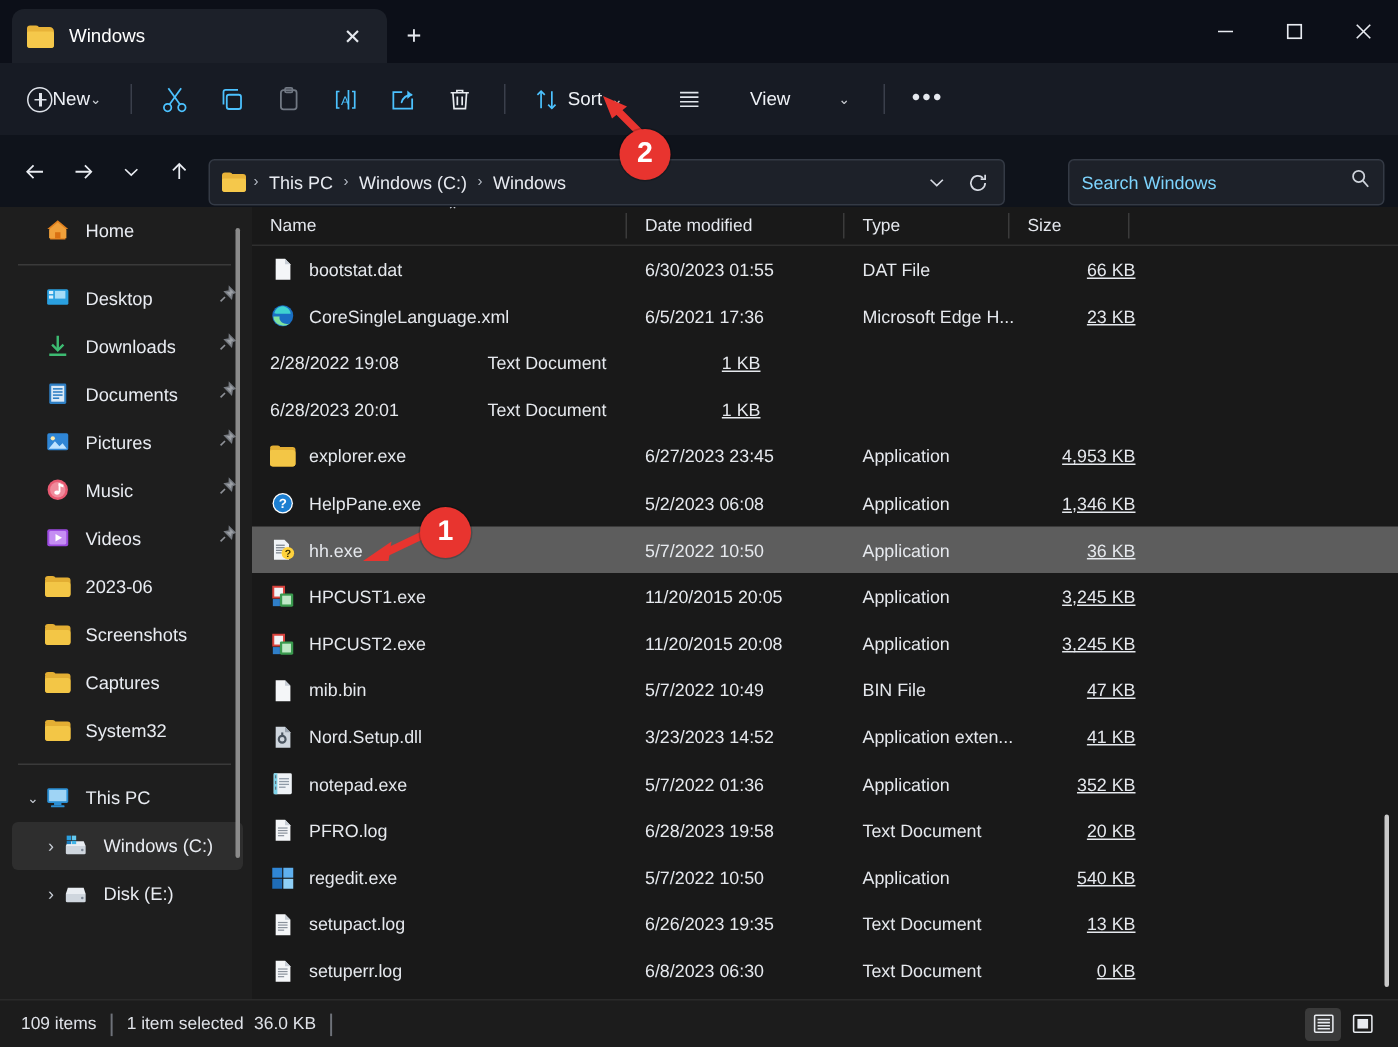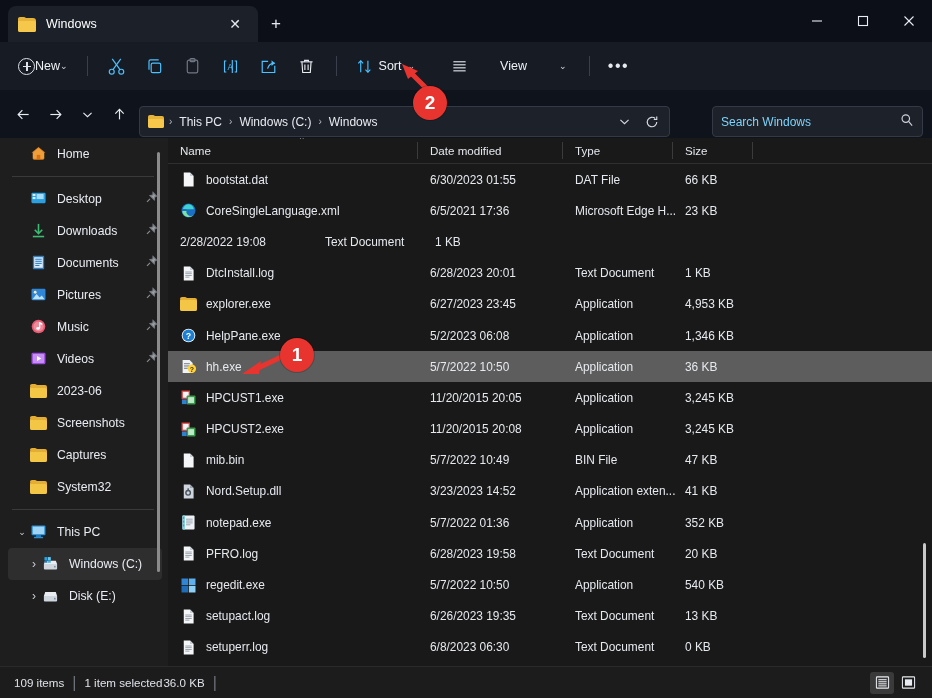--- a/index.html
+++ b/index.html
@@ -186,21 +186,21 @@
   }
   .rows { position: relative; }
   .row {
     display: flex; align-items: center; height: 31.2px; font-size: 11.9px; color: #e6e9ee;
     padding-left: 12px;
   }
   .row.sel { background: #5d5d5d; }
   .cell-name { width: 250px; display: flex; align-items: center; gap: 9px; overflow: hidden; white-space: nowrap; }
   .cell-date { width: 145px; }
   .cell-type { width: 110px; }
-  .cell-size { width: 80px; text-align: left; padding-right: 8px; }
+  .cell-size { width: 80px; text-align: right; padding-right: 8px; text-decoration: underline; }
   .ficon { width: 17px; height: 17px; position: relative; flex: none; }
 
   .list-scroll {
     position: absolute; right: 6px; top: 405px; width: 3px; height: 115px;
     background: #c9c9c9; border-radius: 2px;
   }
 
   
   .statusbar {
     position: absolute; left: 0; top: 666px; width: 932px; height: 32px;
@@ -625,33 +625,20 @@
             <div class="cell-date">6/5/2021 17:36</div>
             <div class="cell-type">Microsoft Edge H...</div>
             <div class="cell-size">23 KB</div>
           </div>
           <div class="row">
             <div class="cell-date">2/28/2022 19:08</div>
             <div class="cell-type">Text Document</div>
             <div class="cell-size">1 KB</div>
           </div>
           <div class="row">
-            <div class="cell-name">
-              <span class="ficon"><svg width="17" height="17" viewBox="0 0 18 18">
-                  <path d="M4 1.6h6.6L14.4 5.4v11H4z" fill="#f4f6f8"></path>
-                  <path d="M10.6 1.6l3.8 3.8h-3.8z" fill="#c8ced6"></path>
-                  <g fill="#8a929c">
-                    <rect x="5.6" y="7" width="6.8" height="0.85"></rect>
-                    <rect x="5.6" y="8.8" width="6.8" height="0.85"></rect>
-                    <rect x="5.6" y="10.6" width="6.8" height="0.85"></rect>
-                    <rect x="5.6" y="12.4" width="4.4" height="0.85"></rect>
-                  </g>
-                </svg></span>
-              <span>DtcInstall.log</span>
-            </div>
             <div class="cell-date">6/28/2023 20:01</div>
             <div class="cell-type">Text Document</div>
             <div class="cell-size">1 KB</div>
           </div>
           <div class="row">
             <div class="cell-name">
               <span class="ficon">
                 <span class="f-ico" style="top:1px;">
                   <span class="b"></span>
                   <span class="t"></span>
@@ -845,21 +832,21 @@
           </div>
         </div>
       <div class="list-scroll"></div>
     </div>
   </div>
 
   <div class="statusbar">
     <span class="status-text">109 items</span>
     <span class="status-sep">|</span>
     <span class="status-text">1 item selected</span>
-    <span class="status-text" style="margin-left:1px;">36.0 KB</span>
+    <span class="status-text" style="margin-left:7px;">36.0 KB</span>
     <span class="status-sep">|</span>
     <span class="status-right">
       <span class="vbtn active">
         <svg width="15" height="15" viewBox="0 0 16 16" fill="none" stroke="#e8ebf0" stroke-width="1.1">
           <rect x="1.5" y="2" width="13" height="12" rx="0.8"></rect>
           <line x1="3.6" y1="5" x2="12.4" y2="5"></line>
             <line x1="3.6" y1="7.2" x2="12.4" y2="7.2"></line>
           <line x1="3.6" y1="9.4" x2="12.4" y2="9.4"></line>
             <line x1="3.6" y1="11.6" x2="12.4" y2="11.6"></line>
         </svg>

